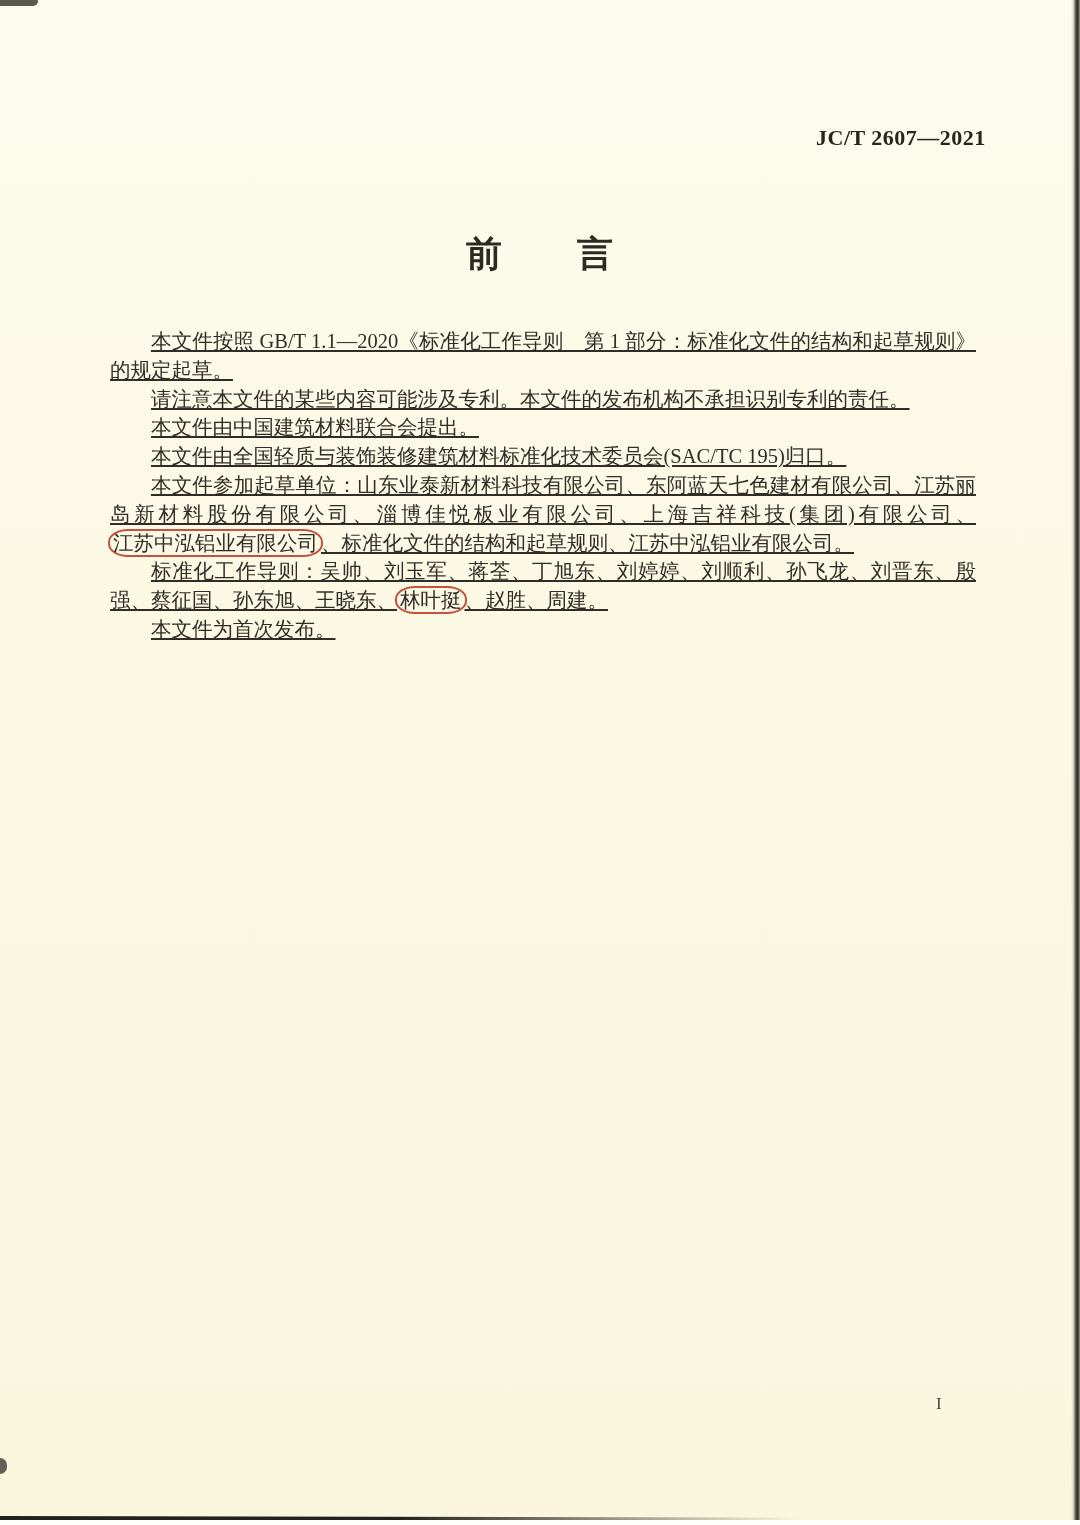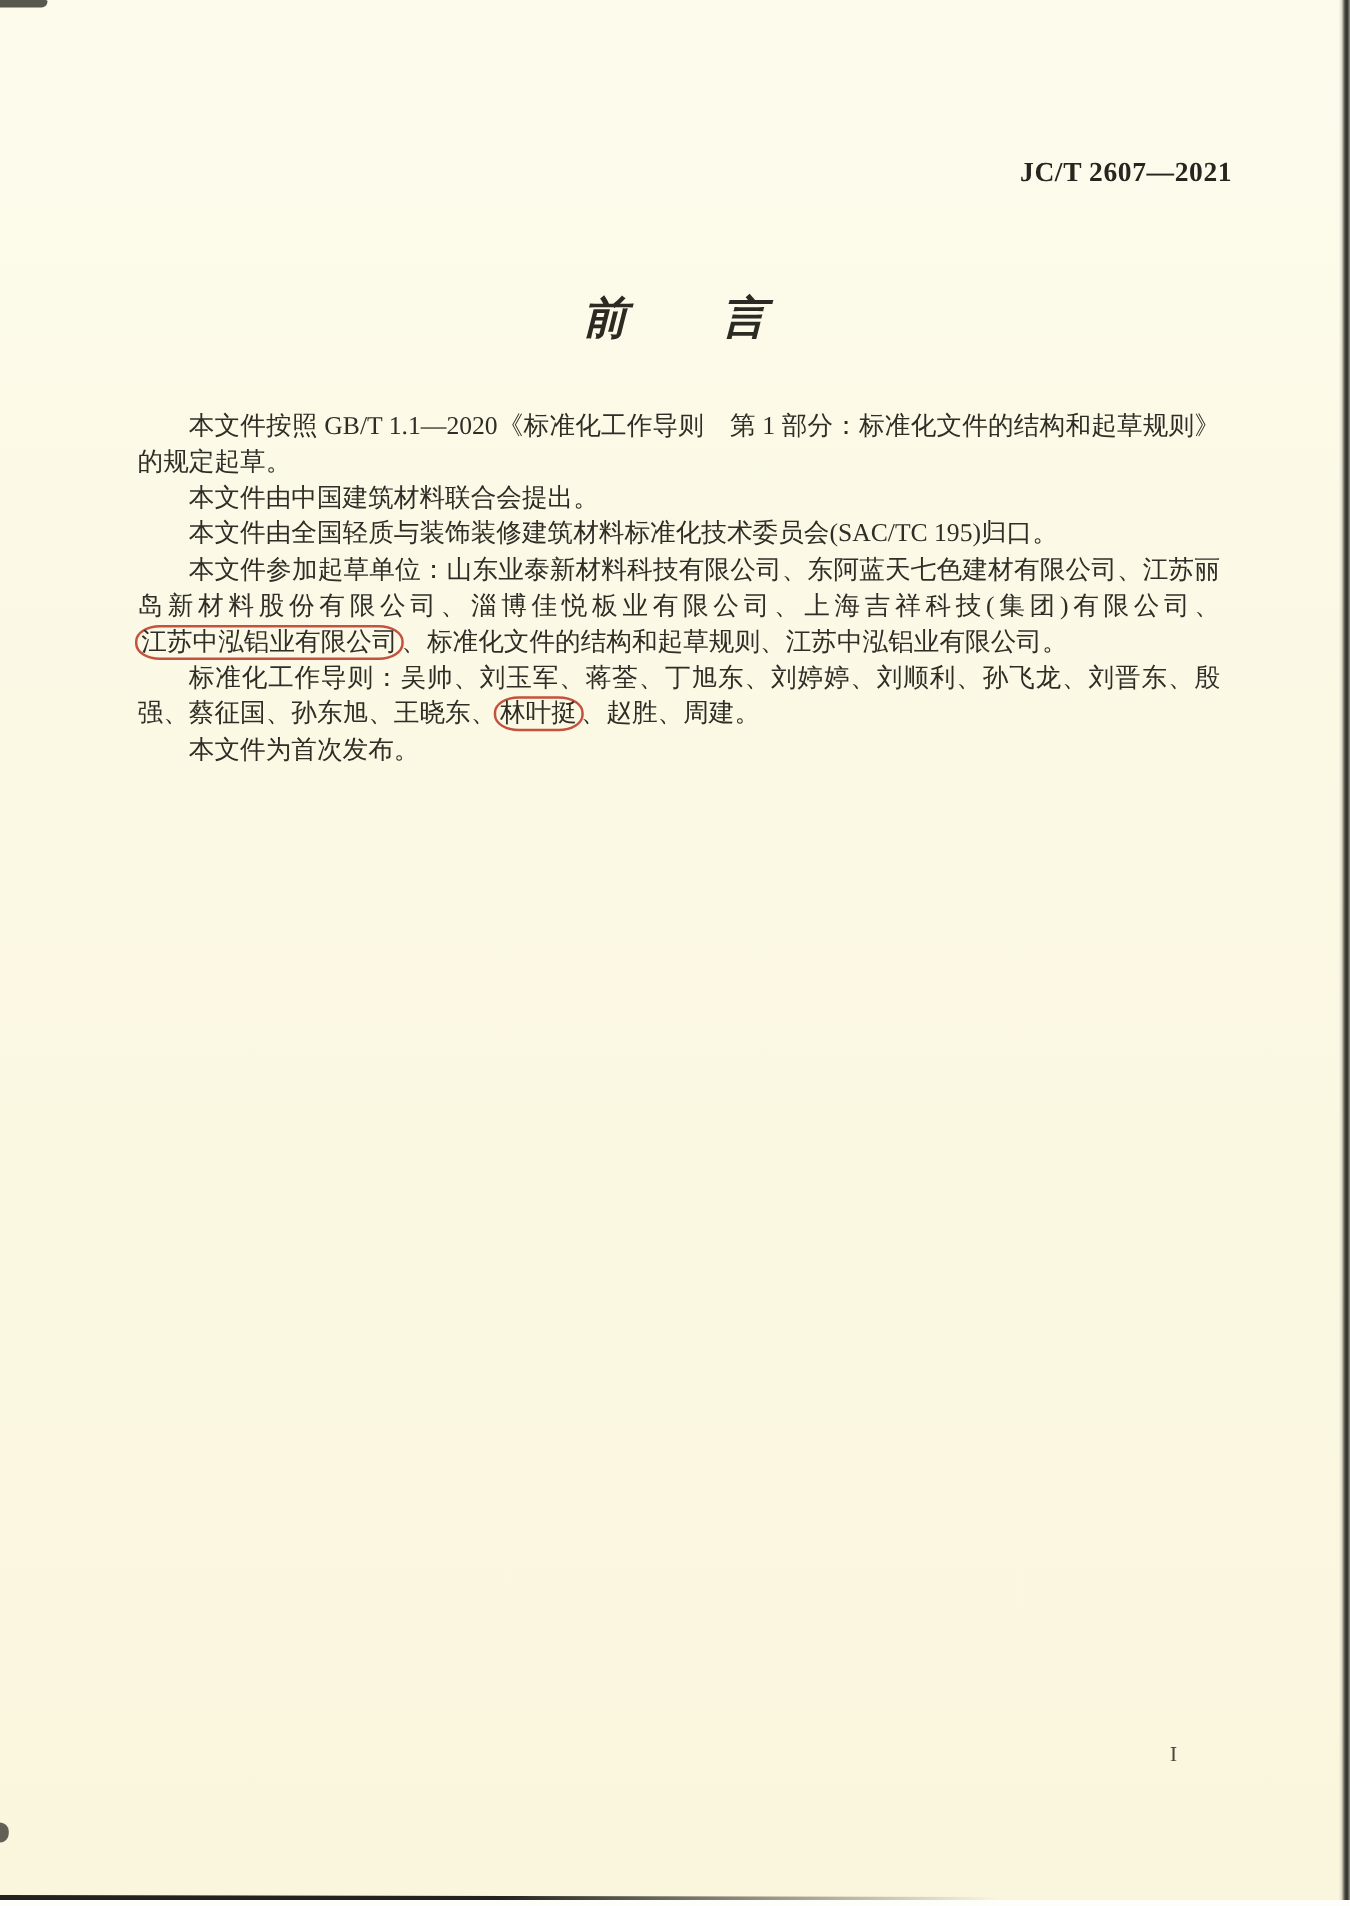--- a/index.html
+++ b/index.html
@@ -14,26 +14,26 @@
   }
   .header-code{
     position:absolute;top:125px;left:816px;
     font-size:22px;font-weight:bold;letter-spacing:.5px;
     color:#26251f;white-space:nowrap;text-align:right;
   }
   .doc-title{
     position:absolute;top:230px;left:0;width:100%;
     text-align:center;
     font-size:36px;font-weight:bold;color:#2b2a23;
-    white-space:pre;letter-spacing:1px;font-style:italic;
+    white-space:pre;letter-spacing:1px;
   }
   .body-text{
     position:absolute;top:327px;left:110px;width:866px;
     font-size:20.5px;line-height:28.8px;
-    text-align:justify;text-justify:inter-ideograph;
+    text-align:justify;text-justify:inter-ideograph;text-decoration:underline;
   }
   .body-text p{margin:0;text-indent:2em;}
   .circled{
     display:inline-block;text-indent:0;
     border:2px solid #c4523e;
     border-radius:20px / 13px;
     padding:0 3px;margin:-2px -2px;
     line-height:24px;
   }
   .page-number{
@@ -69,20 +69,21 @@
 
   <div class="corner-mark"></div>
   <div class="right-edge"></div>
 
   <div class="header-code">JC/T 2607—2021</div>
 
   <div class="doc-title">前　　言</div>
 
   <div class="body-text">
     <p>本文件按照 GB/T 1.1—2020《标准化工作导则　第 1 部分：标准化文件的结构和起草规则》的规定起草。</p>
+    <p>请注意本文件的某些内容可能涉及专利。本文件的发布机构不承担识别专利的责任。</p>
     <p>本文件由中国建筑材料联合会提出。</p>
     <p>本文件由全国轻质与装饰装修建筑材料标准化技术委员会(SAC/TC 195)归口。</p>
     <p><span>本文件参加起草单位：山东业泰新材料科技有限公司、东阿蓝天七色建材有限公司、江苏丽岛新材料股份有限公司、淄博佳悦板业有限公司、上海吉祥科技(集团)有限公司、</span><span class="circled">江苏中泓铝业有限公司</span><span>、标准化文件的结构和起草规则、江苏中泓铝业有限公司。</span></p>
     <p><span>标准化工作导则：吴帅、刘玉军、蒋荃、丁旭东、刘婷婷、刘顺利、孙飞龙、刘晋东、殷强、蔡征国、孙东旭、王晓东、</span><span class="circled">林叶挺</span><span>、赵胜、周建。</span></p>
     <p>本文件为首次发布。</p>
   </div>
 
   <div class="page-number">I</div>
 
   <div class="left-mark"></div>

